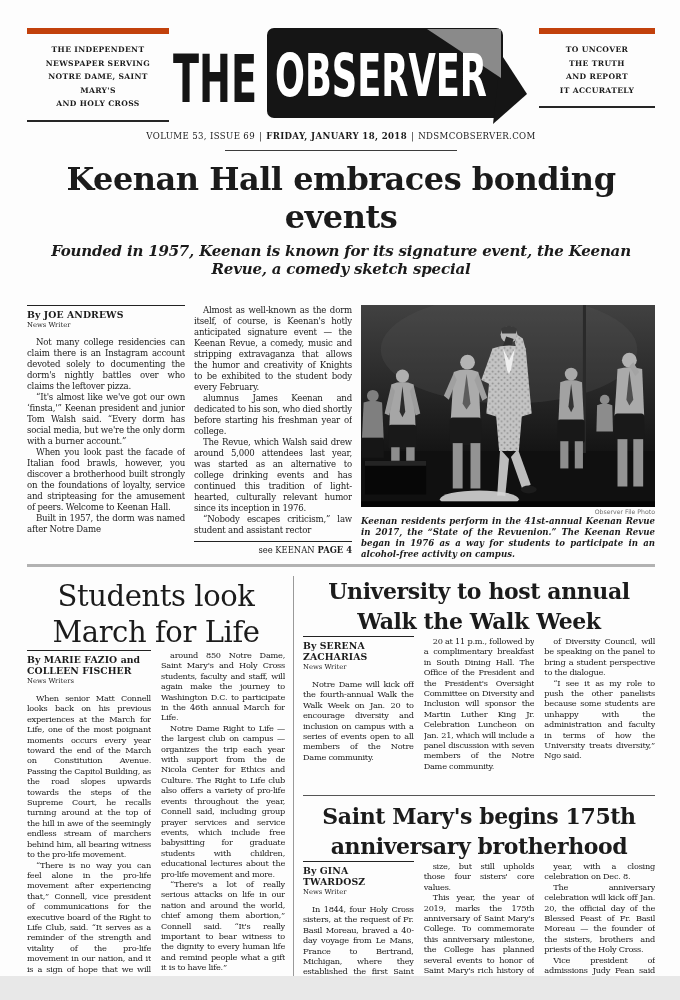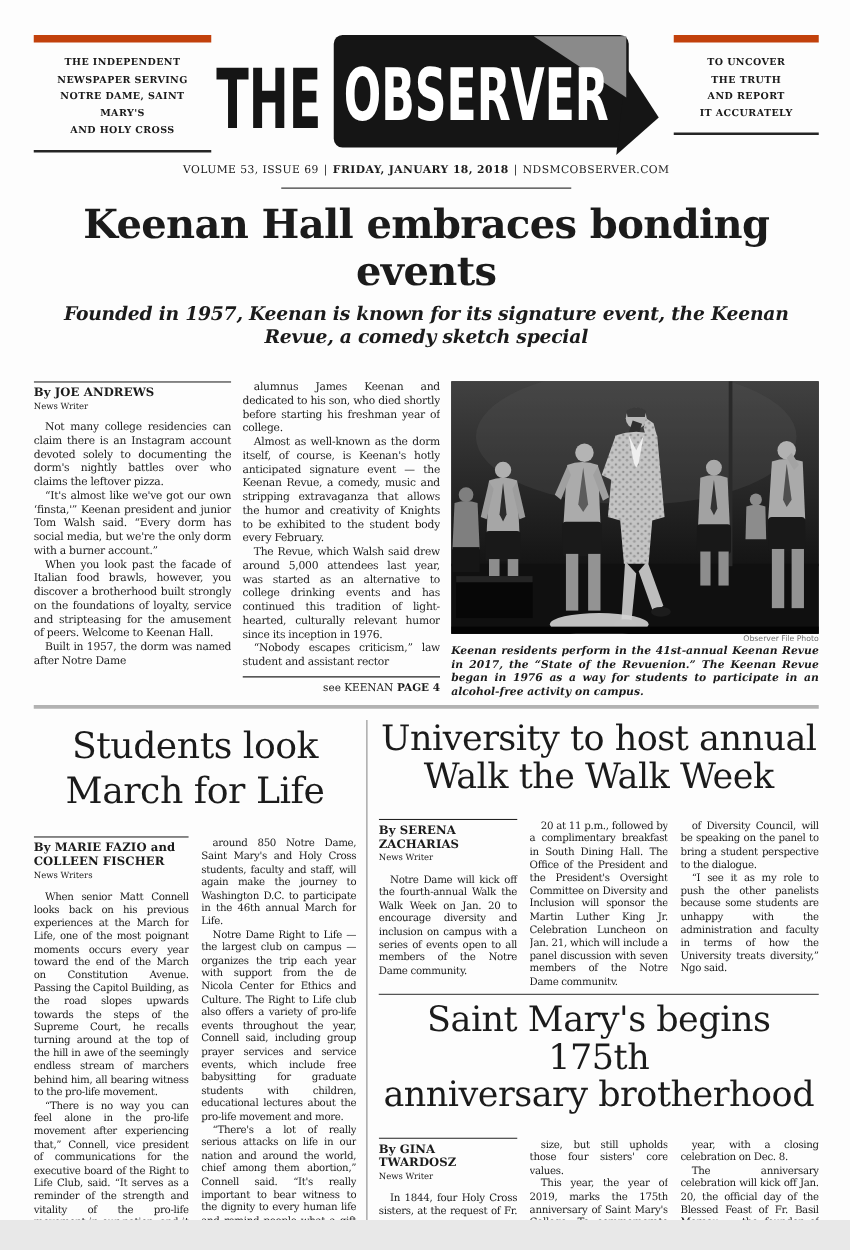--- a/index.html
+++ b/index.html
@@ -45,22 +45,22 @@
   .thick-rule{height:3px;background:#b2b2b2;margin-top:9px;}
 
   
   .lower{display:flex;margin-top:9px;height:412px;}
   .left-story{width:258px;flex:none;padding-right:8px;display:flex;flex-direction:column;align-items:center;}
   .v-divider{width:1px;background:#9a9a9a;flex:none;}
   .right-region{flex:1;padding-left:9px;display:flex;flex-direction:column;}
 
   .serif-headline{text-align:center;letter-spacing:-.4px;}
   .march-headline{font-size:29px;line-height:36px;font-weight:400;margin-top:2px;}
-  .bold-headline{font-size:28px;line-height:30px;font-weight:normal;}
-  .story-cols{display:flex;gap:10px;margin-top:19px;overflow:hidden;}
+  .bold-headline{font-size:22px;line-height:30px;font-weight:bold;}
+  .story-cols{display:flex;gap:10px;margin-top:0;overflow:hidden;}
   .scol{flex:1;display:flex;flex-direction:column;overflow:hidden;}
   .left-story .story-cols{flex:1;}
   .walk-story{height:212px;flex:none;display:flex;flex-direction:column;}
   .walk-story .story-cols{flex:1;}
   .right-rule{border-top:1px solid #555;margin:7px 0 5px;}
   .ann-story{flex:1;display:flex;flex-direction:column;}
   .ann-story .story-cols{flex:1;}
 
   
   .promos{display:flex;gap:9px;margin-top:13px;}
@@ -129,22 +129,22 @@
         <div class="byline">By JOE ANDREWS</div>
         <div class="byrole">News Writer</div>
       </div>
       <p class="body">Not many college residencies can claim there is an Instagram account devoted solely to documenting the dorm's nightly battles over who claims the leftover pizza.</p>
       <p class="body">“It's almost like we've got our own ‘finsta,'” Keenan president and junior Tom Walsh said. “Every dorm has social media, but we're the only dorm with a burner account.”</p>
       <p class="body">When you look past the facade of Italian food brawls, however, you discover a brotherhood built strongly on the foundations of loyalty, service and stripteasing for the amusement of peers. Welcome to Keenan Hall.</p>
       <p class="body">Built in 1957, the dorm was named after Notre Dame</p>
     </div>
 
     <div class="ncol">
+      <p class="body">Almost as well-known as the dorm itself, of course, is Keenan's hotly anticipated signature event — the Keenan Revue, a comedy, music and stripping extravaganza that allows the humor and creativity of Knights to be exhibited to the student body every February.</p>
       <p class="body">alumnus James Keenan and dedicated to his son, who died shortly before starting his freshman year of college.</p>
-      <p class="body">Almost as well-known as the dorm itself, of course, is Keenan's hotly anticipated signature event — the Keenan Revue, a comedy, music and stripping extravaganza that allows the humor and creativity of Knights to be exhibited to the student body every February.</p>
       <p class="body">The Revue, which Walsh said drew around 5,000 attendees last year, was started as an alternative to college drinking events and has continued this tradition of light-hearted, culturally relevant humor since its inception in 1976.</p>
       <p class="body">“Nobody escapes criticism,” law student and assistant rector</p>
       <div class="jump">
         <span>see KEENAN</span><b>PAGE 4</b>
       </div>
     </div>
 
     <div class="photo-col">
       <div class="photo-frame">
         <svg viewBox="0 0 298 205" preserveAspectRatio="none">

